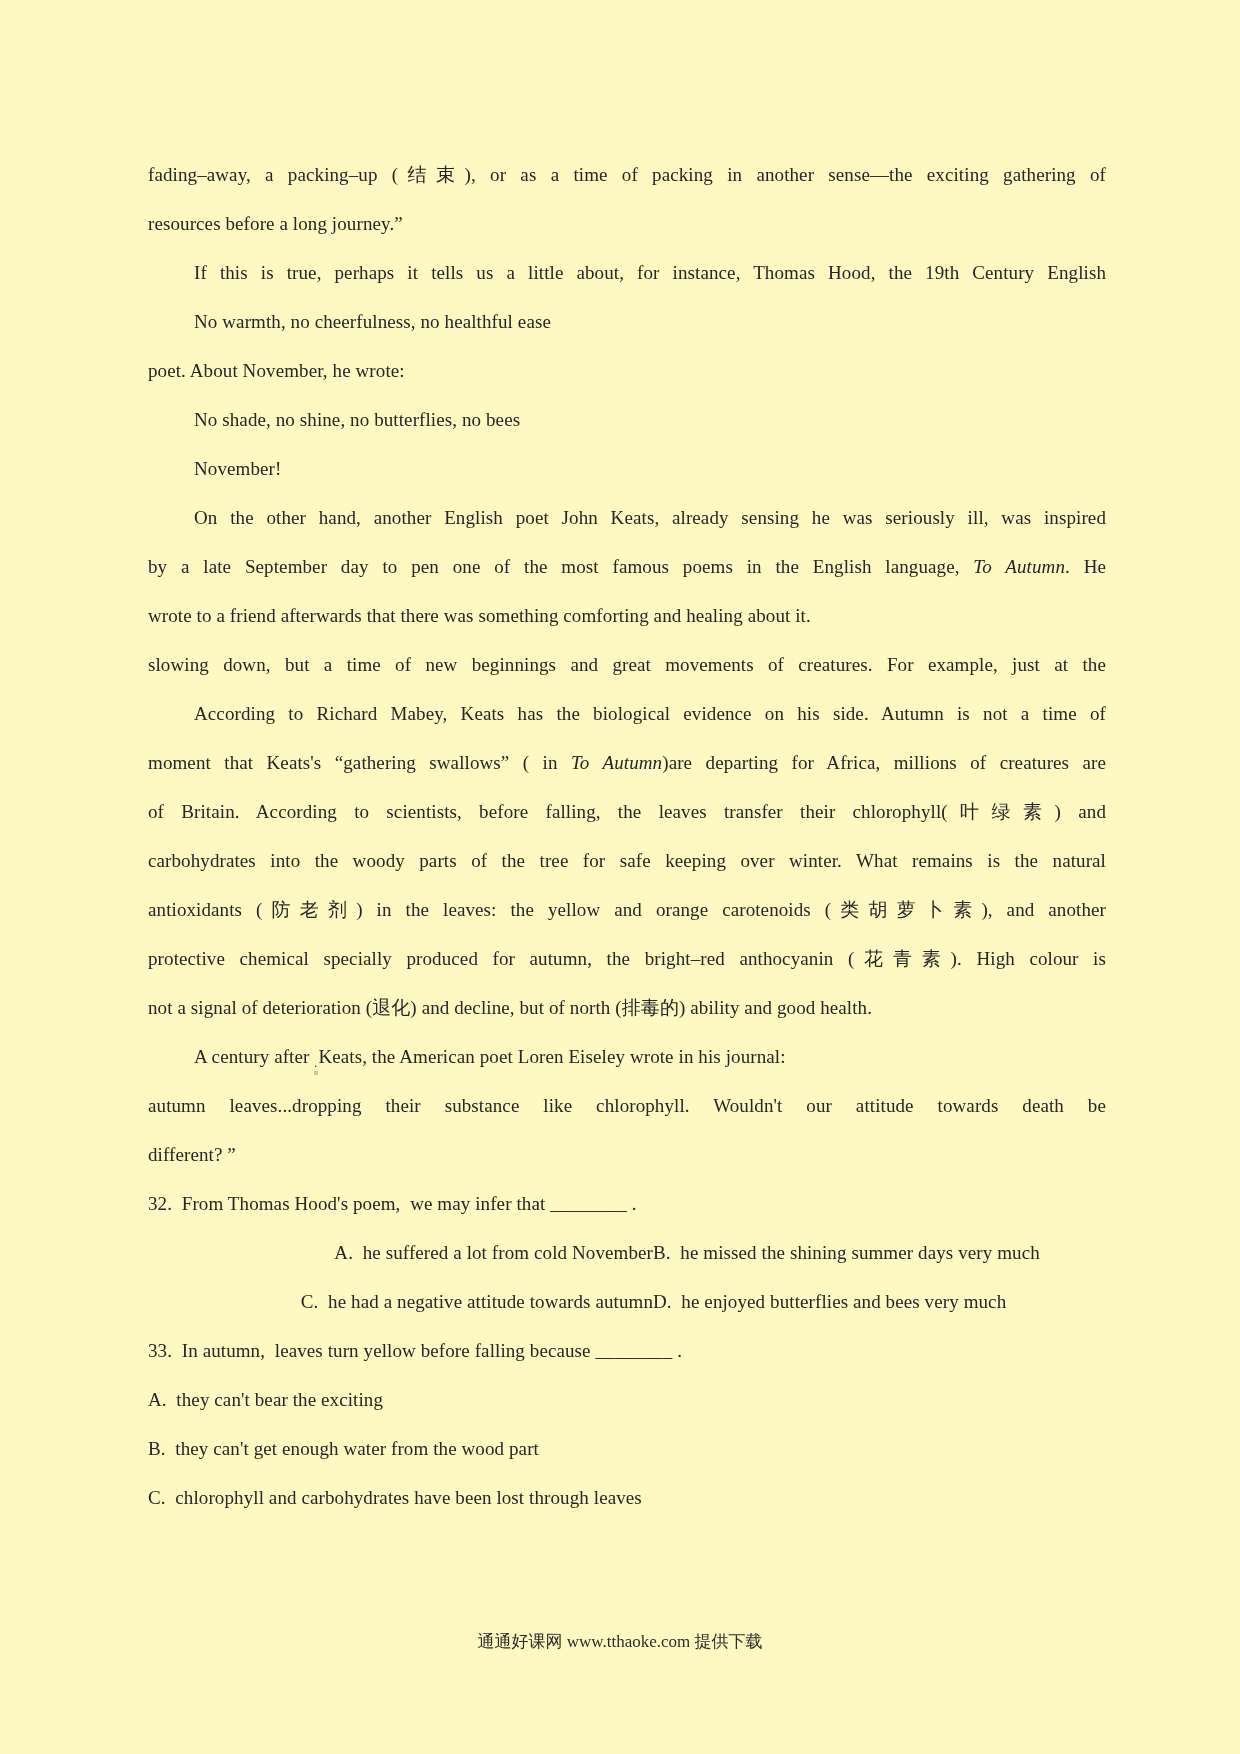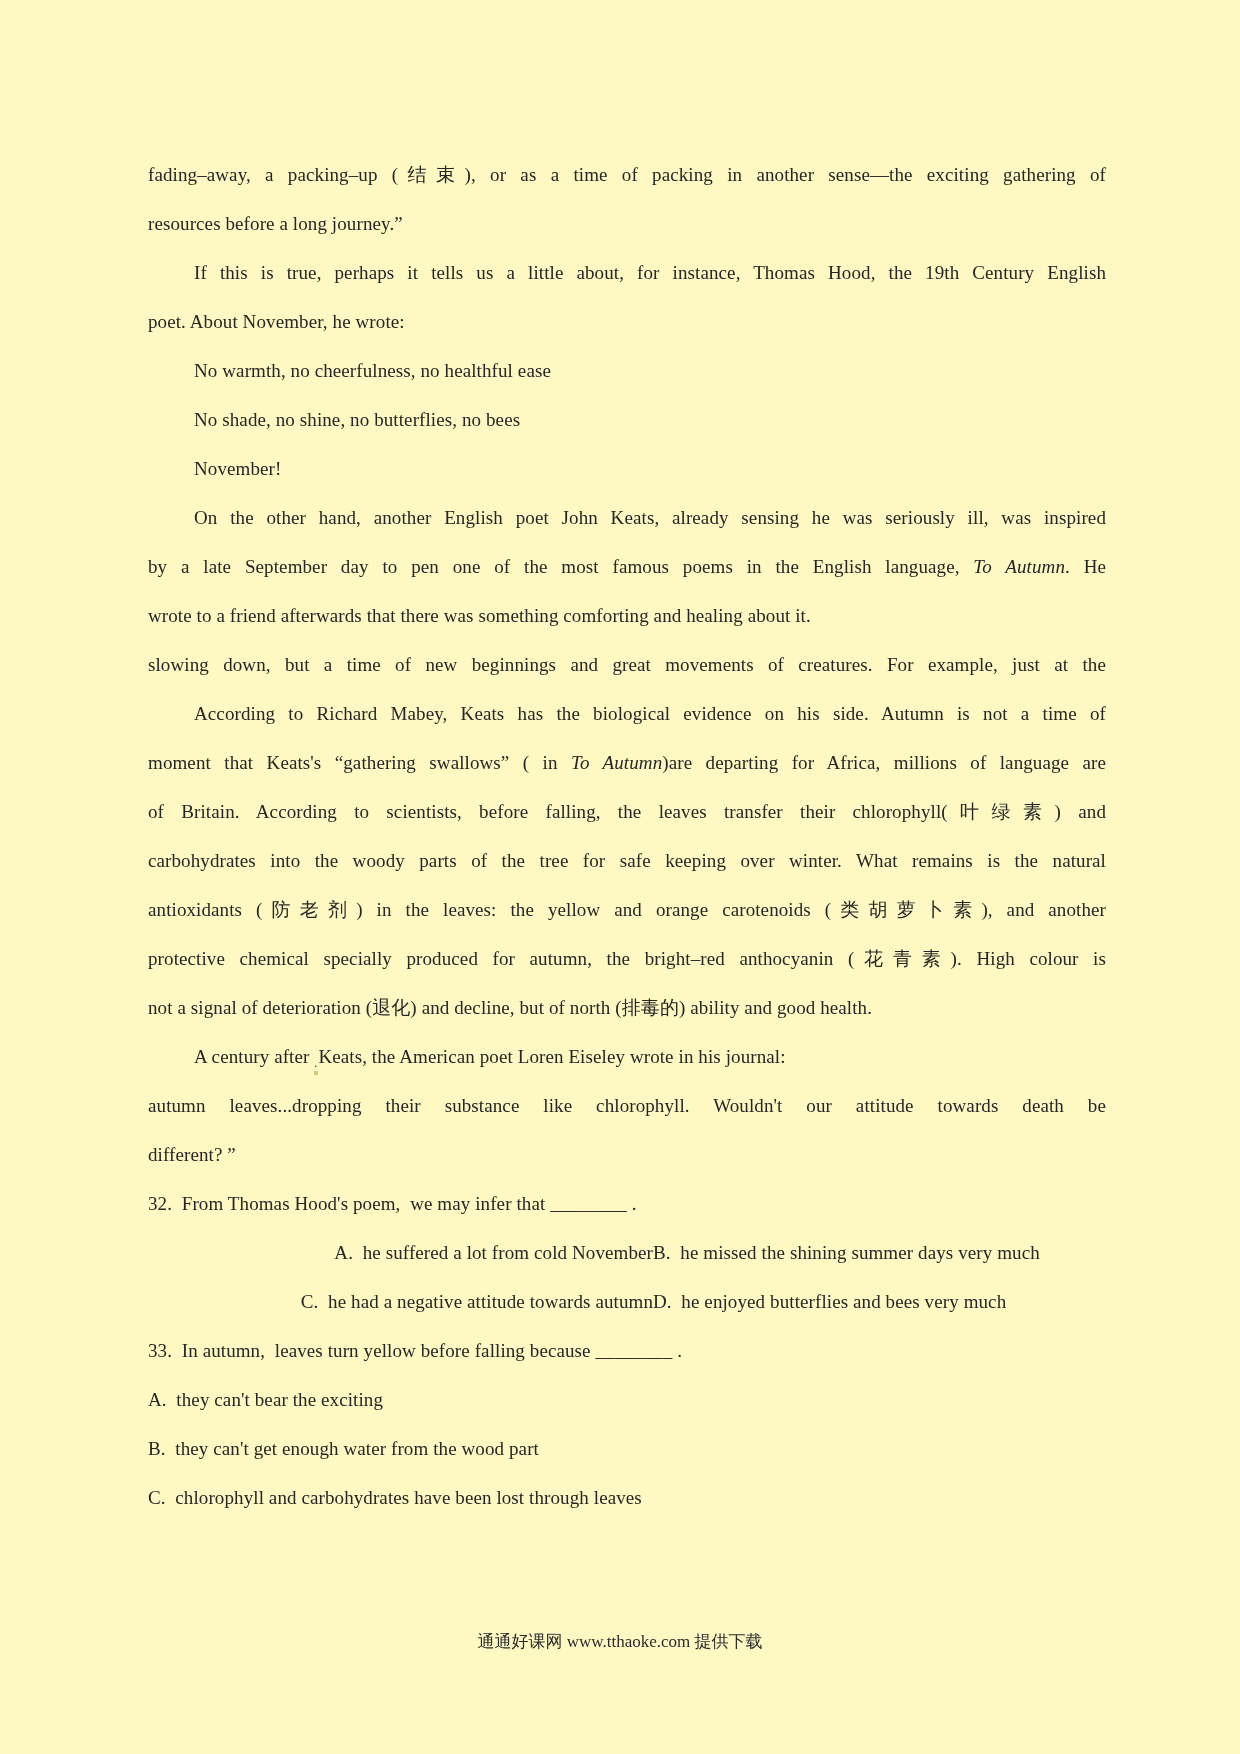--- a/index.html
+++ b/index.html
@@ -61,30 +61,30 @@
   }
 </style>
 </head>
 <body>
 
 <div class="page">
   <div class="content" id="content">
       <div class="line jst"><span class="seg normal">fading–away, a packing–up (结束), or as a time of packing in another sense—the exciting gathering of</span></div>
       <div class="line pre"><span class="seg normal">resources before a long journey.”</span></div>
       <div class="line ind jst"><span class="seg normal">If this is true, perhaps it tells us a little about, for instance, Thomas Hood, the 19th Century English</span></div>
+      <div class="line ind pre"><span class="seg normal">No warmth, no cheerfulness, no healthful ease</span></div>
       <div class="line pre"><span class="seg normal">poet. About November, he wrote:</span></div>
-      <div class="line ind pre"><span class="seg normal">No warmth, no cheerfulness, no healthful ease</span></div>
       <div class="line ind pre"><span class="seg normal">No shade, no shine, no butterflies, no bees</span></div>
       <div class="line ind pre"><span class="seg normal">November!</span></div>
       <div class="line ind jst"><span class="seg normal">On the other hand, another English poet John Keats, already sensing he was seriously ill, was inspired</span></div>
       <div class="line jst"><span class="seg normal">by a late September day to pen one of the most famous poems in the English language, </span><span class="seg italic">To Autumn</span><span class="seg normal">. He</span></div>
       <div class="line pre"><span class="seg normal">wrote to a friend afterwards that there was something comforting and healing about it.</span></div>
       <div class="line jst"><span class="seg normal">slowing down, but a time of new beginnings and great movements of creatures. For example, just at the</span></div>
       <div class="line ind jst"><span class="seg normal">According to Richard Mabey, Keats has the biological evidence on his side. Autumn is not a time of</span></div>
-      <div class="line jst"><span class="seg normal">moment that Keats's “gathering swallows” ( in </span><span class="seg italic">To Autumn</span><span class="seg normal">)are departing for Africa, millions of language are</span></div>
+      <div class="line jst"><span class="seg normal">moment that Keats's “gathering swallows” ( in </span><span class="seg italic">To Autumn</span><span class="seg normal">)are departing for Africa, millions of creatures are</span></div>
       <div class="line jst"><span class="seg normal">of Britain. According to scientists, before falling, the leaves transfer their chlorophyll(叶绿素) and</span></div>
       <div class="line jst"><span class="seg normal">carbohydrates into the woody parts of the tree for safe keeping over winter. What remains is the natural</span></div>
       <div class="line jst"><span class="seg normal">antioxidants (防老剂) in the leaves: the yellow and orange carotenoids (类胡萝卜素), and another</span></div>
       <div class="line jst"><span class="seg normal">protective chemical specially produced for autumn, the bright–red anthocyanin (花青素). High colour is</span></div>
       <div class="line pre"><span class="seg normal">not a signal of deterioration (退化) and decline, but of north (排毒的) ability and good health.</span></div>
       <div class="line ind pre"><span class="seg normal">A century after </span><span class="seg mark">.</span><span class="seg normal">Keats, the American poet Loren Eiseley wrote in his journal:</span></div>
       <div class="line jst"><span class="seg normal">autumn leaves...dropping their substance like chlorophyll. Wouldn't our attitude towards death be</span></div>
       <div class="line pre"><span class="seg normal">different? ”</span></div>
       <div class="line pre"><span class="seg normal">32.  From Thomas Hood's poem,  we may infer that ________ .</span></div>
       <div class="line row"><span class="cell left">A.  he suffered a lot from cold November</span><span class="cell">B.  he missed the shining summer days very much</span></div>

